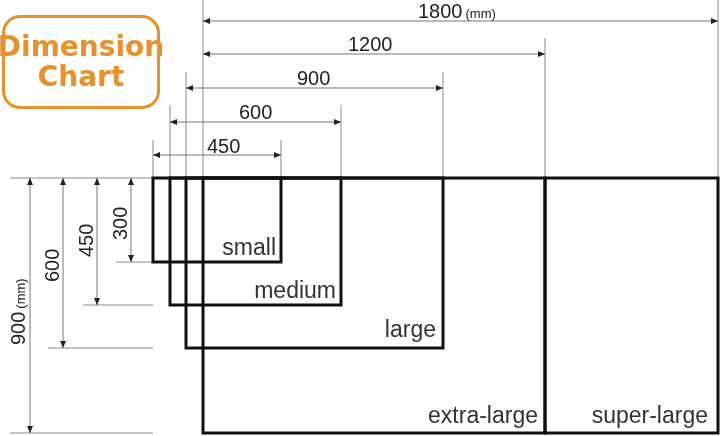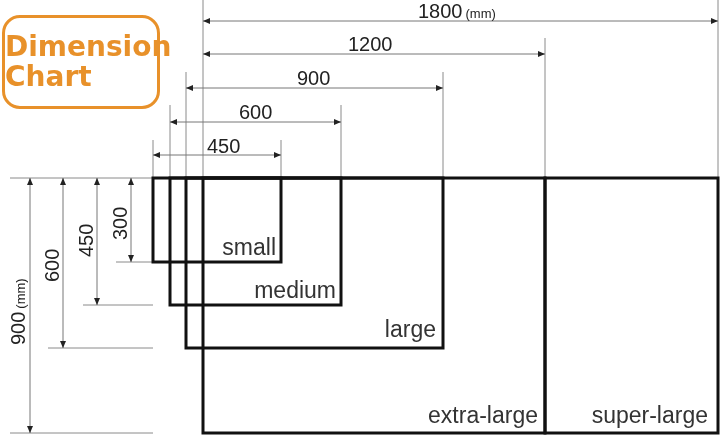--- a/index.html
+++ b/index.html
@@ -1,17 +1,17 @@
 <!DOCTYPE html>
 <html><head>
 <meta charset="utf-8">
 <style>
   html, body { margin:0; padding:0; background:#ffffff; }
   body { width:720px; height:436px; position:relative; overflow:hidden; font-family:"Liberation Sans", sans-serif; }
-  .badge { position:absolute; left:2px; top:15px; width:158px; height:94px; border:3px solid #e8912a; border-radius:18px; box-sizing:border-box; display:flex; flex-direction:column; align-items:flex-start; justify-content:center; color:#e8912a; font-weight:bold; font-size:28px; line-height:30px; font-family:"DejaVu Sans", sans-serif; }
+  .badge { position:absolute; left:2px; top:15px; width:158px; height:94px; border:3px solid #e8912a; border-radius:18px; box-sizing:border-box; display:flex; flex-direction:column; align-items:center; justify-content:center; color:#e8912a; font-weight:bold; font-size:28px; line-height:30px; font-family:"DejaVu Sans", sans-serif; }
   svg { position:absolute; left:0; top:0; }
   .dim-text { font-family:"Liberation Sans", sans-serif; fill:#222; }
   .lbl { font-family:"Liberation Sans", sans-serif; fill:#333; font-size:23px; }
 </style>
 </head>
 <body>
 
 <div class="badge">
   <span>Dimension</span>
   <span>Chart</span>

